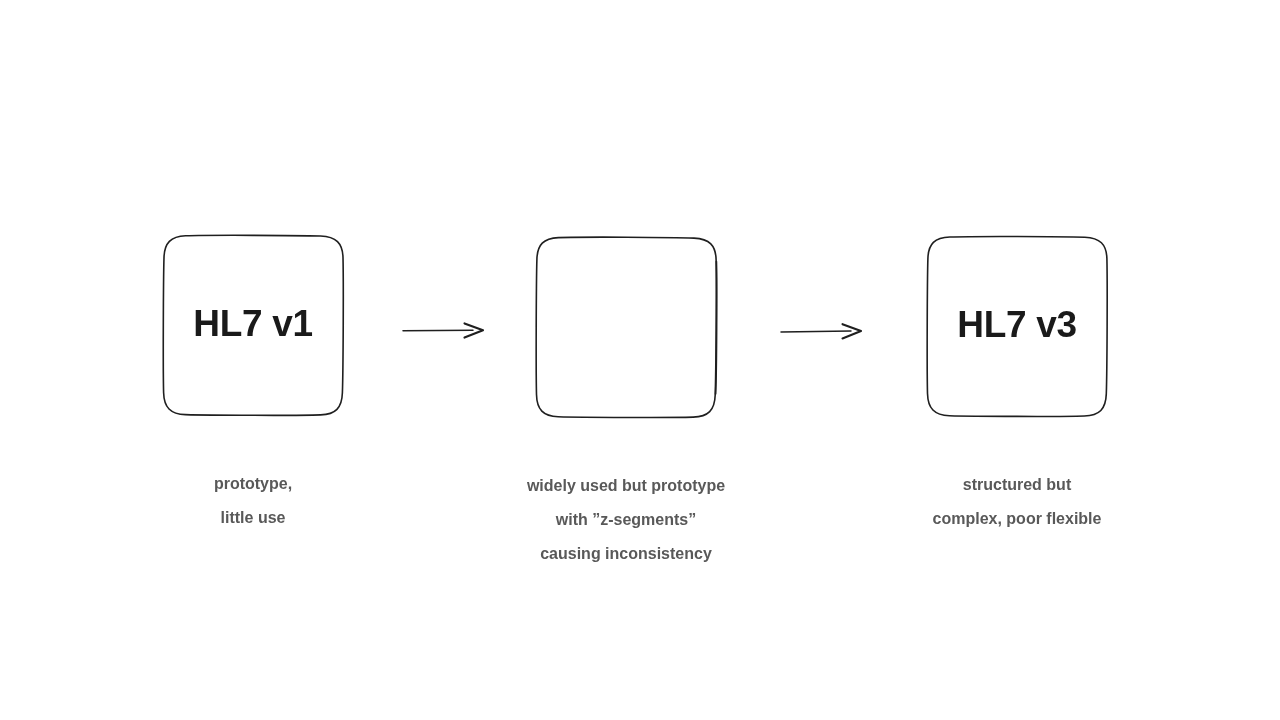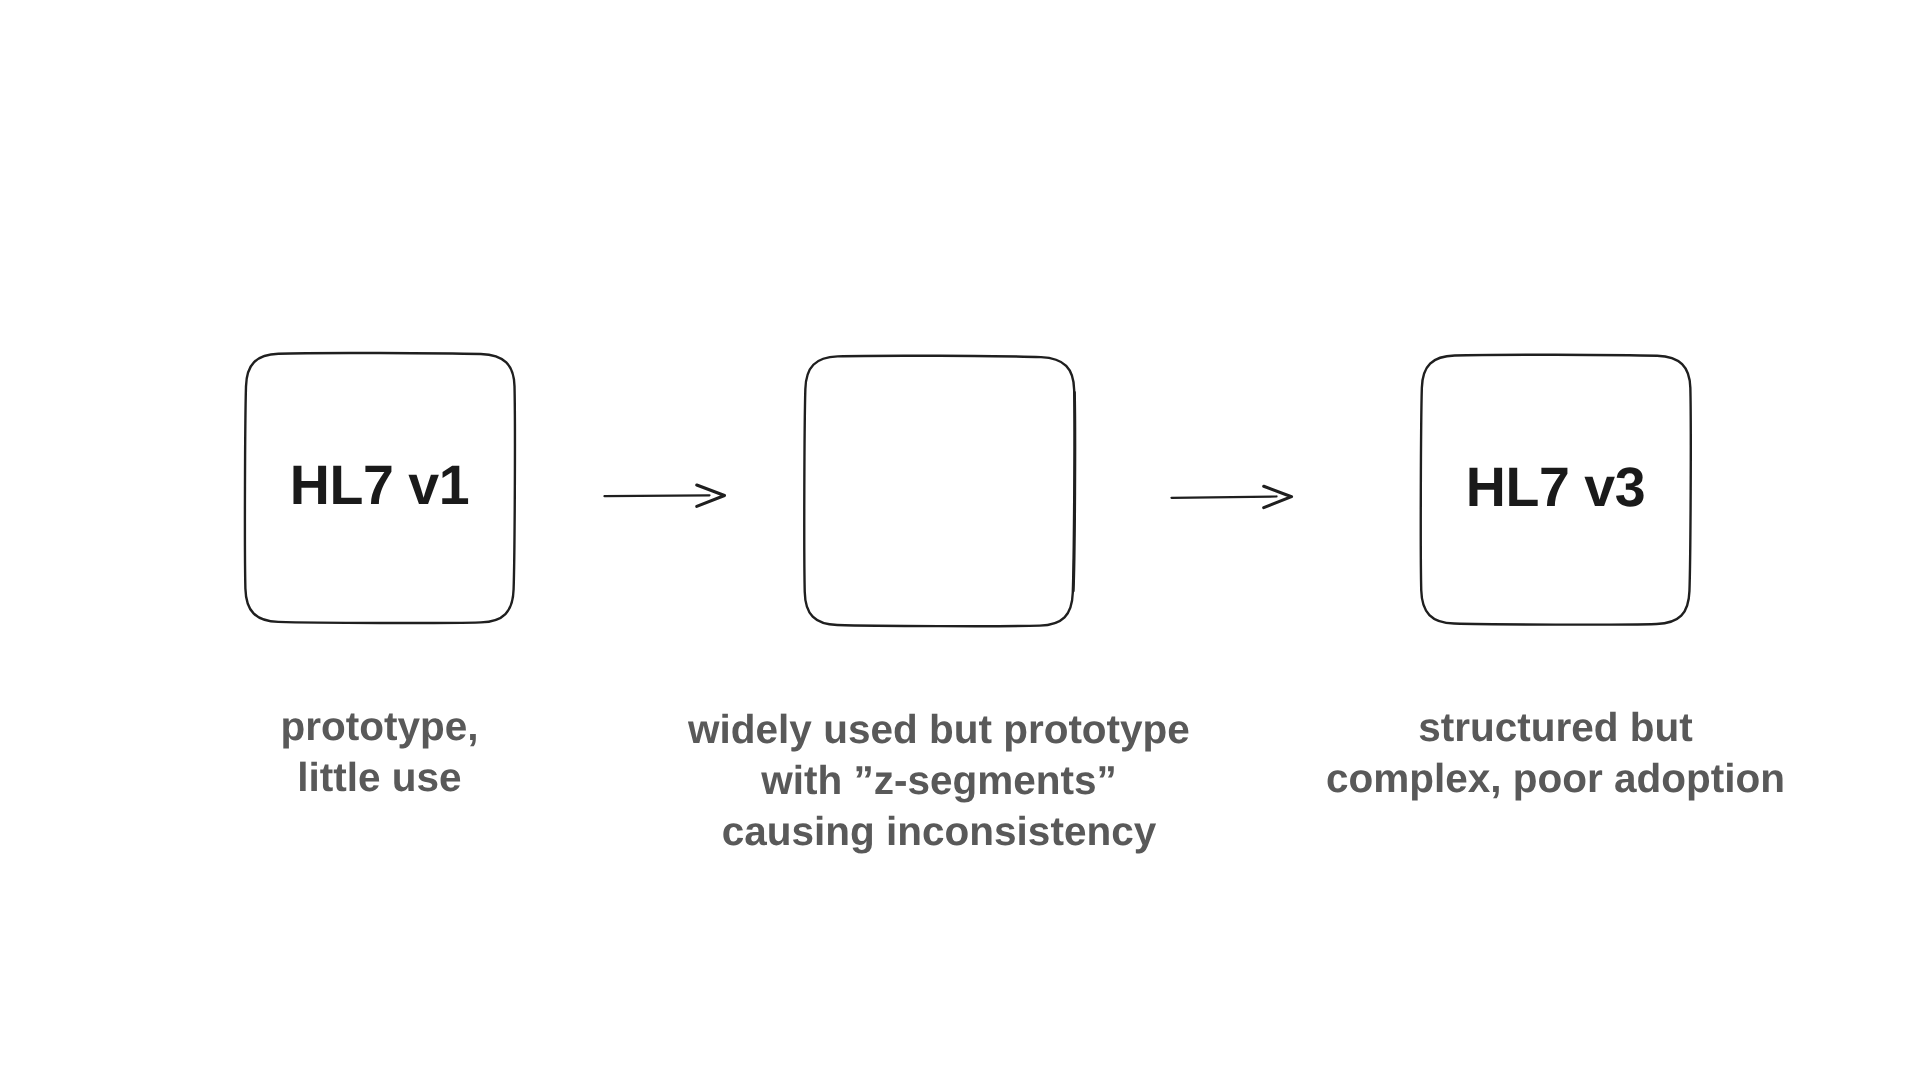--- a/index.html
+++ b/index.html
@@ -61,31 +61,31 @@
     white-space: nowrap;
   }
 
   .node-caption {
     position: absolute;
     top: 232px;
     left: 50%;
     transform: translateX(-50%);
     width: 420px;
     text-align: center;
-    font-size: 27px;
+    font-size: 16px;
     font-weight: bold;
     line-height: 34px;
     color: #595959;
     white-space: pre-line;
   }
 
   
   #node-1 { left: 163px; top: 235px; }
   #node-2 { left: 536px; top: 237px; }
-  #node-3 { left: 927px; top: 236px; margin-left: 20px; }
+  #node-3 { left: 927px; top: 236px; }
 
   
   .arrow {
     position: absolute;
     width: 96px;
     height: 30px;
   }
   #arrow-1 { left: 395px; top: 316px; }
   #arrow-2 { left: 773px; top: 317px; }
 
@@ -155,16 +155,16 @@
                  C 186.5 52.2, 186.1 140.6, 185.3 163.9
                  C 184.8 179.1, 178.5 185.5, 163.4 186.0
                  C 139.8 186.8, 52.0 186.4, 28.4 185.7
                  C 13.3 185.2, 6.9 178.5, 6.5 163.5
                  C 5.9 140.1, 6.2 51.9, 6.9 28.5
                  C 7.3 13.8, 13.9 7.4, 28.8 7.0 Z" fill="#ffffff" stroke="#1f1f1f" stroke-width="1.6" stroke-linecap="round" stroke-linejoin="round"></path>
       </svg>
       <span class="node-title">HL7 v3</span>
     </div>
     <div class="node-caption">structured but
-complex, poor adoption</div>
+complex, poor flexible</div>
   </div>
 
 </div>
 
 </body></html>

